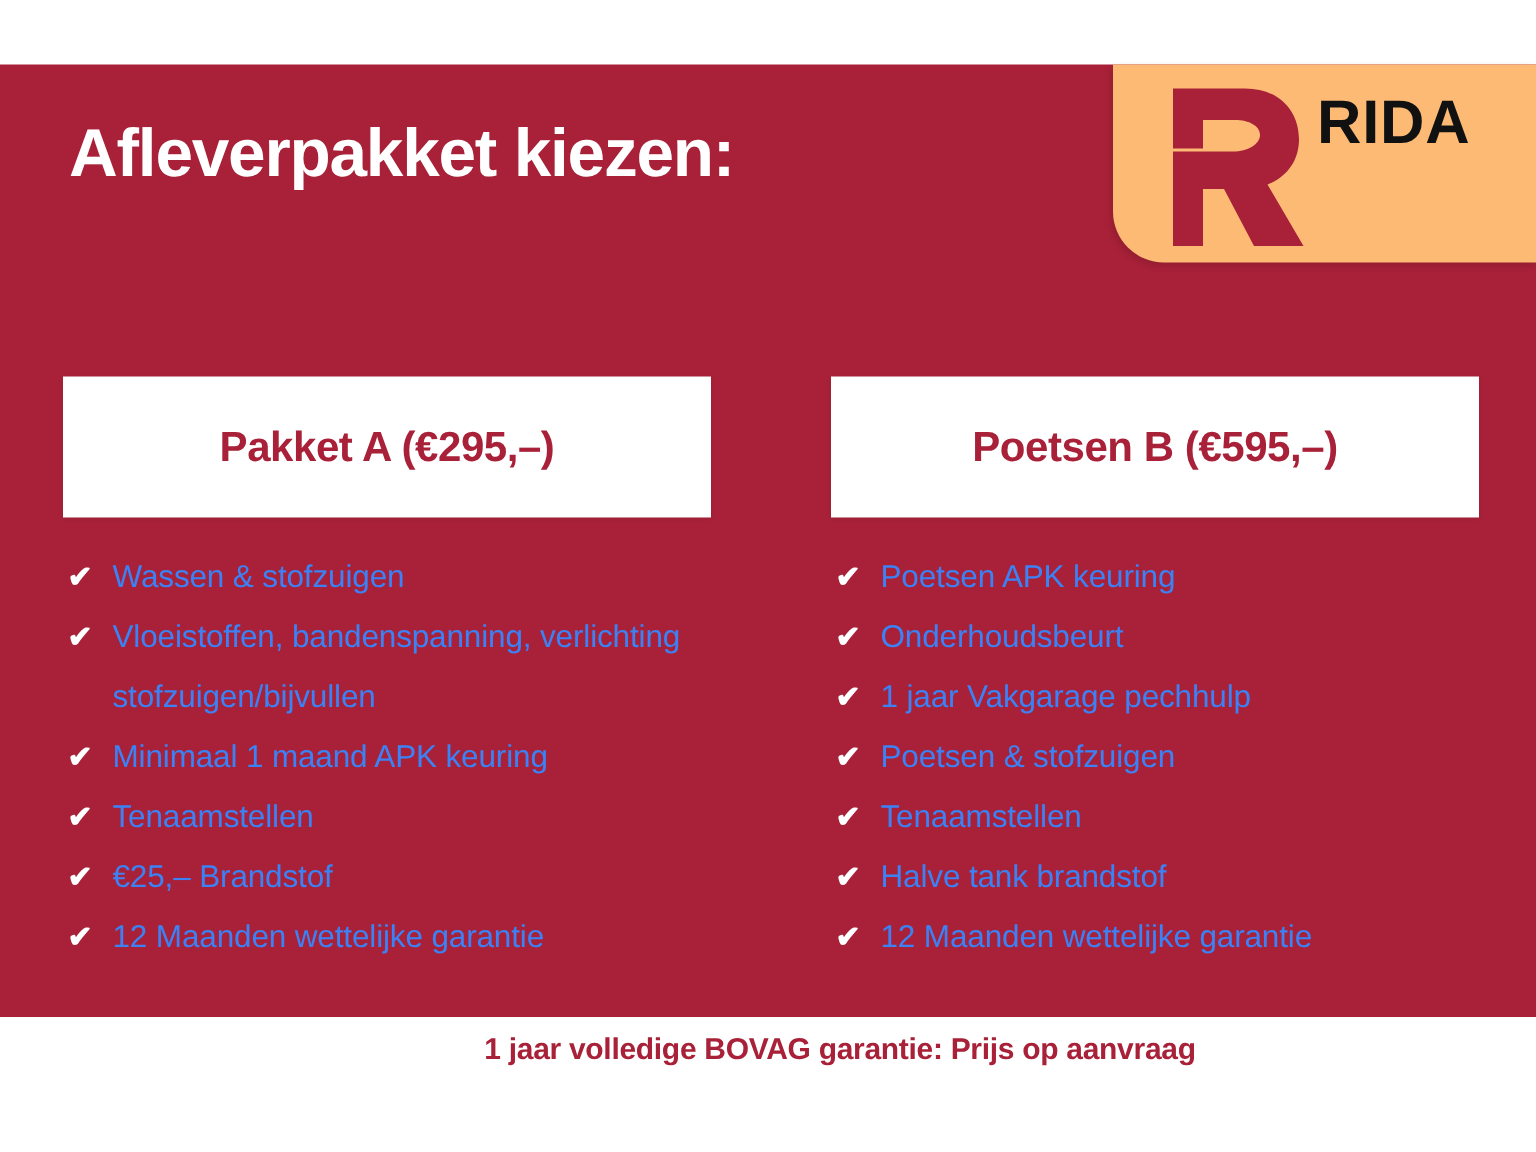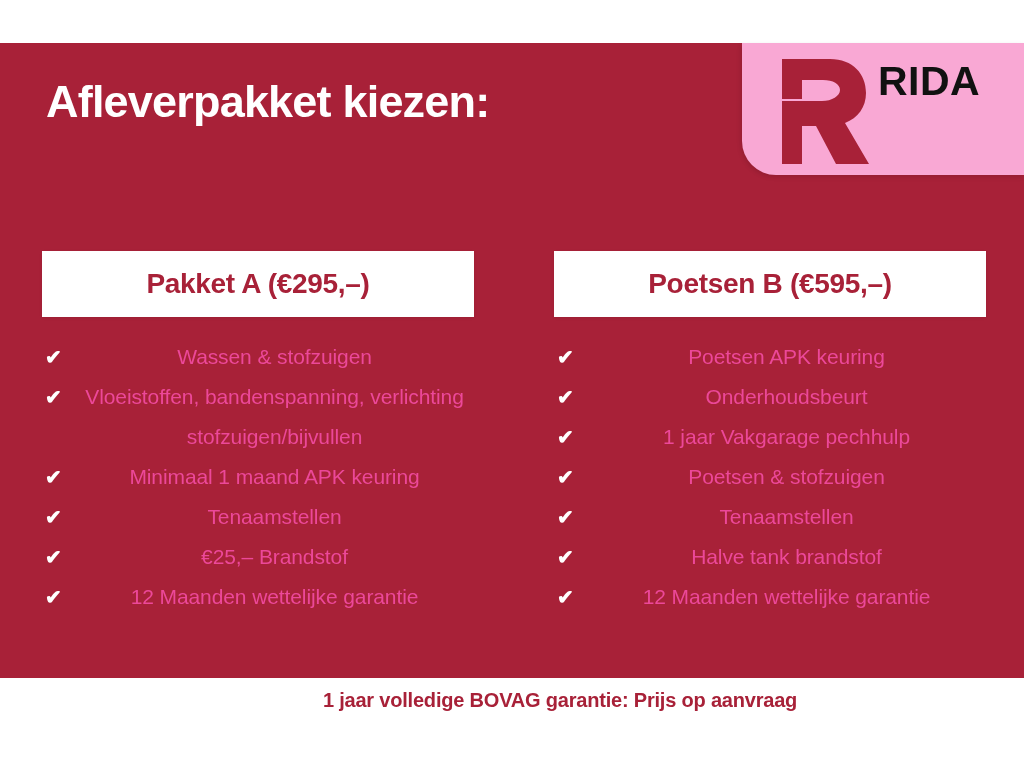--- a/index.html
+++ b/index.html
@@ -47,21 +47,21 @@
     white-space: nowrap;
   }
 
   
   .logo-panel {
     position: absolute;
     left: 742px;
     top: 43px;
     width: 282px;
     height: 132px;
-    background: #f9a8d4;
+    background: #fdba74;
     border-bottom-left-radius: 34px;
     display: flex;
     align-items: center;
     box-shadow: -1px 2px 5px rgba(0,0,0,0.12);
   }
   .logo-mark {
     position: absolute;
     left: 14px;
     top: 4px;
     width: 118px;
@@ -99,21 +99,21 @@
   }
   .pkg {
     position: absolute;
     top: 251px;
   }
   .pkg-a { left: 42px;  width: 432px; }
   .pkg-b { left: 554px; width: 432px; }
 
   .pkg-head {
     background: #ffffff;
-    height: 66px;
+    height: 94px;
     display: flex;
     align-items: center;
     justify-content: center;
     box-shadow: 0 1px 3px rgba(0,0,0,0.08);
   }
   .pkg-head-text {
     font-size: 28px;
     font-weight: 700;
     color: #a82138;
     letter-spacing: -0.3px;
@@ -139,24 +139,23 @@
     width: 30px;
     font-size: 20px;
     font-weight: 700;
     color: #ffffff;
     line-height: 40px;
     text-align: left;
     padding-left: 3px;
   }
   .item-text {
     flex: 1 1 auto;
-    color: #ec4899;
+    color: #3b82f6;
     font-weight: 400;
     letter-spacing: -0.1px;
-    text-align: center;
   }
 
   
   .footer {
     position: absolute;
     left: 0;
     top: 678px;
     width: 1024px;
     height: 90px;
     background: #ffffff;

